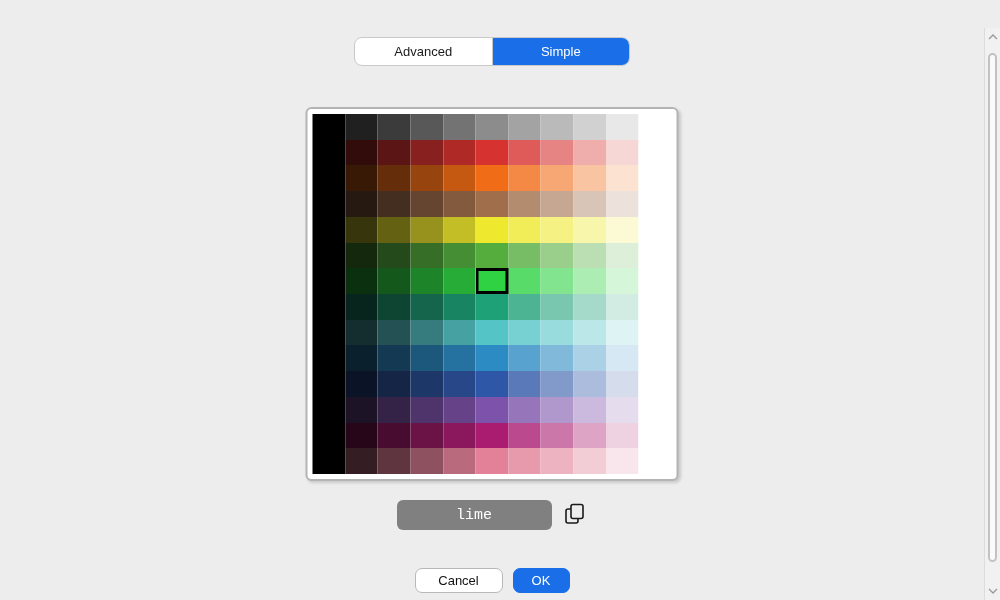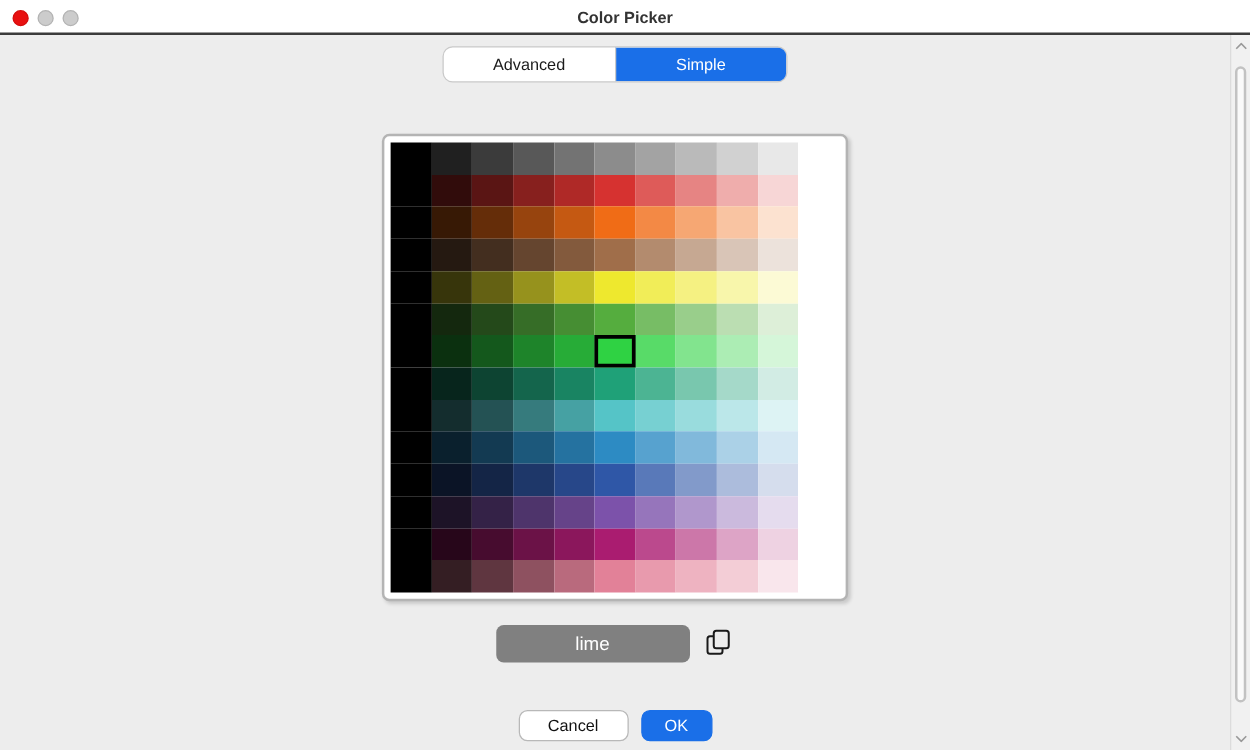--- a/index.html
+++ b/index.html
@@ -85,21 +85,21 @@
   .chip-row {
     position: absolute; top: 470px; left: 0; right: 0;
     display: flex; align-items: center; justify-content: center; gap: 10px;
   }
   .color-chip {
     width: 155px; height: 30px;
     background: #808080;
     border: none;
     border-radius: 6px;
     color: #ffffff; font-size: 15px;
-    font-family: Liberation Sans, sans-serif;
+    font-family: Liberation Mono, monospace;
     display: flex; align-items: center; justify-content: center;
   }
   .copy-btn {
     width: 26px; height: 28px;
     background: transparent; border: none;
     display: flex; align-items: center; justify-content: center;
     cursor: pointer;
   }
 
   
@@ -146,28 +146,20 @@
     background: #fafafa;
     border: 2px solid #c2c2c2;
     border-radius: 6px;
   }
 </style>
 </head>
 <body>
 
 <div class="window">
 
-  <div class="titlebar">
-    <div class="traffic-lights">
-      <div class="tl-dot tl-close"></div>
-      <div class="tl-dot tl-gray"></div>
-      <div class="tl-dot tl-gray"></div>
-    </div>
-    <div class="title">Color Picker</div>
-  </div>
 
   <div class="content">
 
     <div class="segmented">
       <div class="segment">Advanced</div>
       <div class="segment active">Simple</div>
     </div>
 
     <div class="palette-panel">
       <div class="palette-grid" id="palette-grid">

